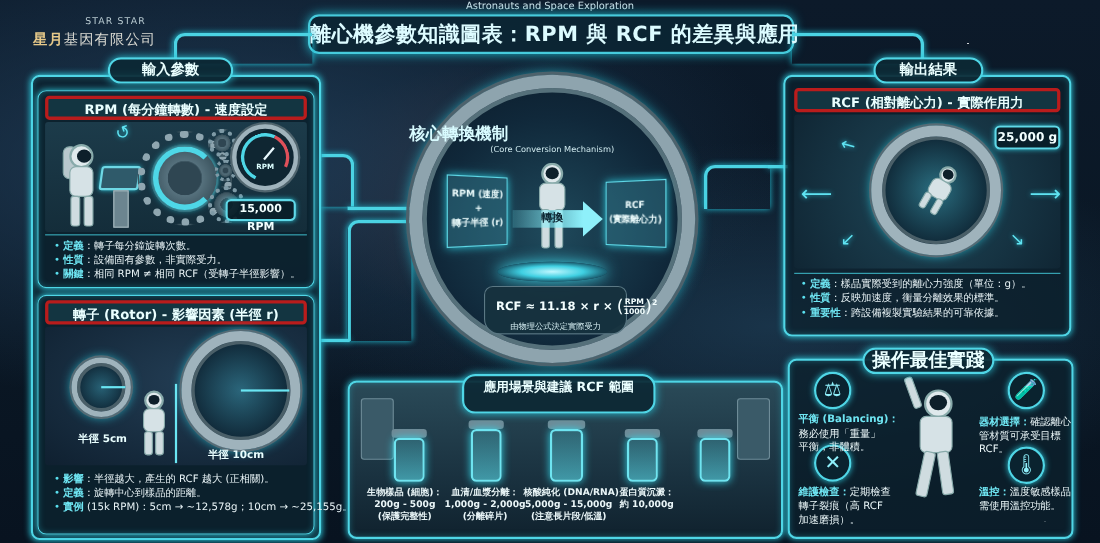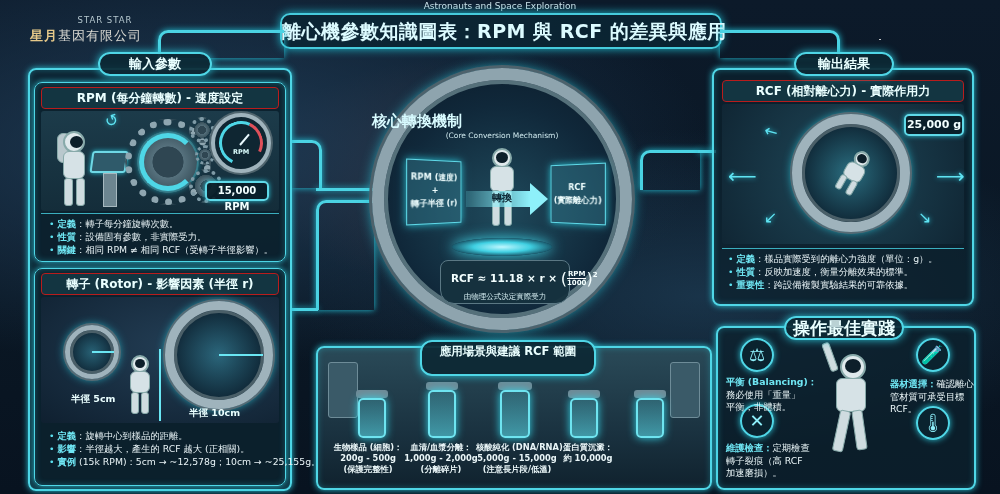--- a/index.html
+++ b/index.html
@@ -17,21 +17,21 @@
 radial-gradient(1px 1px at 78% 44%,#cef 50%,transparent 51%),
 radial-gradient(1px 1px at 88% 8%,#fff 50%,transparent 51%),
 radial-gradient(1px 1px at 45% 58%,#fff 50%,transparent 51%),
 radial-gradient(1px 1px at 68% 30%,#def 50%,transparent 51%),
 radial-gradient(1px 1px at 25% 95%,#fff 50%,transparent 51%),
 radial-gradient(1px 1px at 95% 96%,#fff 50%,transparent 51%);opacity:.8}
 .neon{border:2px solid #4fd6e6;box-shadow:0 0 6px #2bc3d6,inset 0 0 6px rgba(43,195,214,.35);border-radius:8px}
 .panel{position:absolute;background:rgba(12,33,46,.75)}
 .tab{position:absolute;background:rgba(12,40,52,.92);border:2px solid #4fd6e6;border-radius:12px;box-shadow:0 0 8px #29c0d4;
 text-align:center;font-weight:bold;color:#eaffff;white-space:nowrap}
-.subhead{position:absolute;left:6px;right:6px;height:22px;background:rgba(20,55,68,.9);border:1px solid #b91c1c;border-radius:4px;
+.subhead{position:absolute;left:6px;right:6px;height:22px;background:rgba(20,55,68,.9);border:3px solid #b91c1c;border-radius:4px;
 text-align:center;font-size:12px;line-height:20px;font-weight:bold;color:#eaffff;white-space:nowrap}
 .bullets{position:absolute;left:14px;font-size:9.3px;line-height:13px;color:#e8f3f6;white-space:nowrap}
 .bullets li{list-style:none}
 .bullets .dot{color:#5be0ef;margin-right:3px}
 .bullets .k{color:#6fe6f3;font-weight:bold}
 .logo{position:absolute;left:30px;top:15px;width:150px}
 .logo .en{font-size:8.5px;letter-spacing:1px;color:#b6c8cf;text-align:center;margin-left:0}
 .logo .cn{font-size:13px;color:#d9d9d2;letter-spacing:1px;margin-top:2px}
 .logo .cn .gold{color:#e6c98a;font-weight:bold}
 .title-wrap{position:absolute;left:280px;top:13px;width:442px;height:36px;border:2px solid #46cbdc;border-radius:10px;
@@ -135,22 +135,22 @@
     <div class="astro" style="left:84px;top:58px;width:30px;height:60px">
       <div class="helm" style="left:6px;top:0;width:18px;height:18px"></div>
       <div class="visor" style="left:10px;top:4px;width:10px;height:9px"></div>
       <div class="body" style="left:5px;top:16px;width:20px;height:22px"></div>
       <div class="leg" style="left:6px;top:37px;width:8px;height:22px"></div>
       <div class="leg" style="left:16px;top:37px;width:8px;height:22px"></div>
     </div>
     <div style="position:absolute;left:118px;top:52px;width:2px;height:72px;background:#6ae6f3"></div>
   </div>
   <ul class="bullets" style="top:160px">
+    <li><span class="dot">•</span><span class="k">影響</span><span>：半徑越大，產生的 RCF 越大 (正相關)。</span></li>
     <li><span class="dot">•</span><span class="k">定義</span><span>：旋轉中心到樣品的距離。</span></li>
-    <li><span class="dot">•</span><span class="k">影響</span><span>：半徑越大，產生的 RCF 越大 (正相關)。</span></li>
     <li><span class="dot">•</span><span class="k">實例</span><span> (15k RPM)：5cm → ~12,578g；10cm → ~25,155g。</span></li>
   </ul>
 </div>
 
 <div style="position:absolute;left:372px;top:68px;width:260px;height:262px;border-radius:50%;border:12px solid #8ea4ae;box-shadow:0 0 0 3px #4d626c,inset 0 0 0 4px #55707a,0 0 14px #2bc3d6;
 background:radial-gradient(circle at 50% 55%,#1f4a5c 0%,#10283a 60%,#0b1a28 100%)"></div>
 <div style="position:absolute;left:372px;top:112px;width:260px;font-size:15px;font-weight:bold;color:#d8fbff">核心轉換機制</div>
 <div style="position:absolute;left:372px;top:131px;width:260px;text-align:center;font-size:7.5px;color:#cfe9ee">(Core Conversion Mechanism)</div>
 <div style="position:absolute;left:406px;top:160px;width:58px;height:64px;border:1.5px solid #5fd9e8;background:rgba(60,150,170,.35);box-shadow:0 0 8px #2bc3d6;transform:perspective(200px) rotateY(18deg);
 font-size:8.5px;line-height:13px;text-align:center;padding-top:10px;color:#f0ffff;font-weight:bold">
@@ -221,20 +221,24 @@
   </div>
   <div class="bp" style="left:172px;top:50px">
     <div><span class="k">器材選擇：</span><span>確認離心</span></div>
     <div>管材質可承受目標</div>
     <div>RCF。</div>
   </div>
   <div class="bp" style="left:8px;top:114px">
     <div><span class="k">維護檢查：</span><span>定期檢查</span></div>
     <div>轉子裂痕（高 RCF</div>
     <div>加速磨損）。</div>
+  </div>
+  <div class="bp" style="left:172px;top:114px">
+    <div><span class="k">溫控：</span><span>溫度敏感樣品</span></div>
+    <div>需使用溫控功能。</div>
   </div>
   <div class="astro" style="left:104px;top:14px;width:56px;height:120px">
     <div class="helm" style="left:18px;top:12px;width:26px;height:26px"></div>
     <div class="visor" style="left:23px;top:17px;width:16px;height:14px"></div>
     <div class="leg" style="left:4px;top:0;width:8px;height:30px;transform:rotate(-20deg)"></div>
     <div class="body" style="left:14px;top:36px;width:30px;height:34px"></div>
     <div class="leg" style="left:14px;top:68px;width:11px;height:42px;transform:rotate(12deg)"></div>
     <div class="leg" style="left:32px;top:68px;width:11px;height:40px;transform:rotate(-8deg)"></div>
   </div>
 </div>

